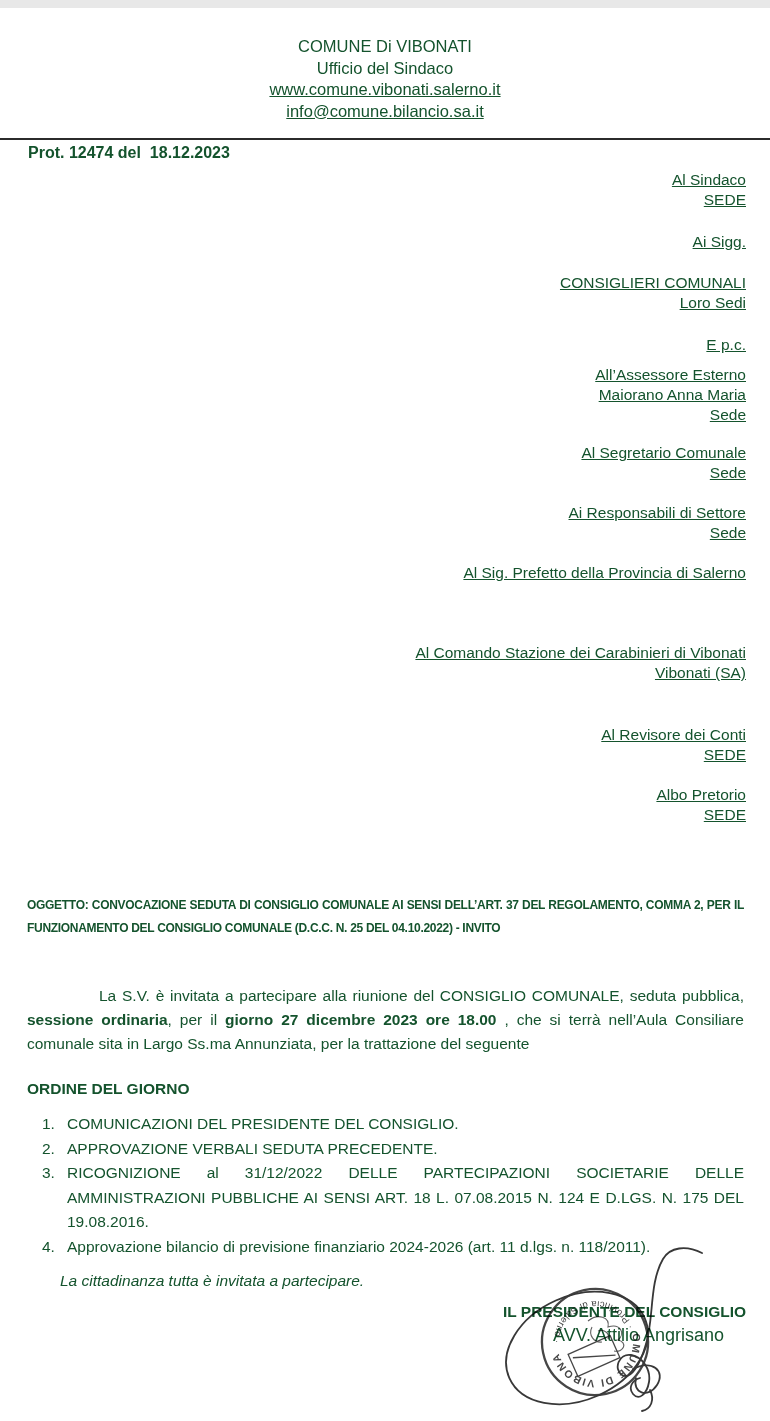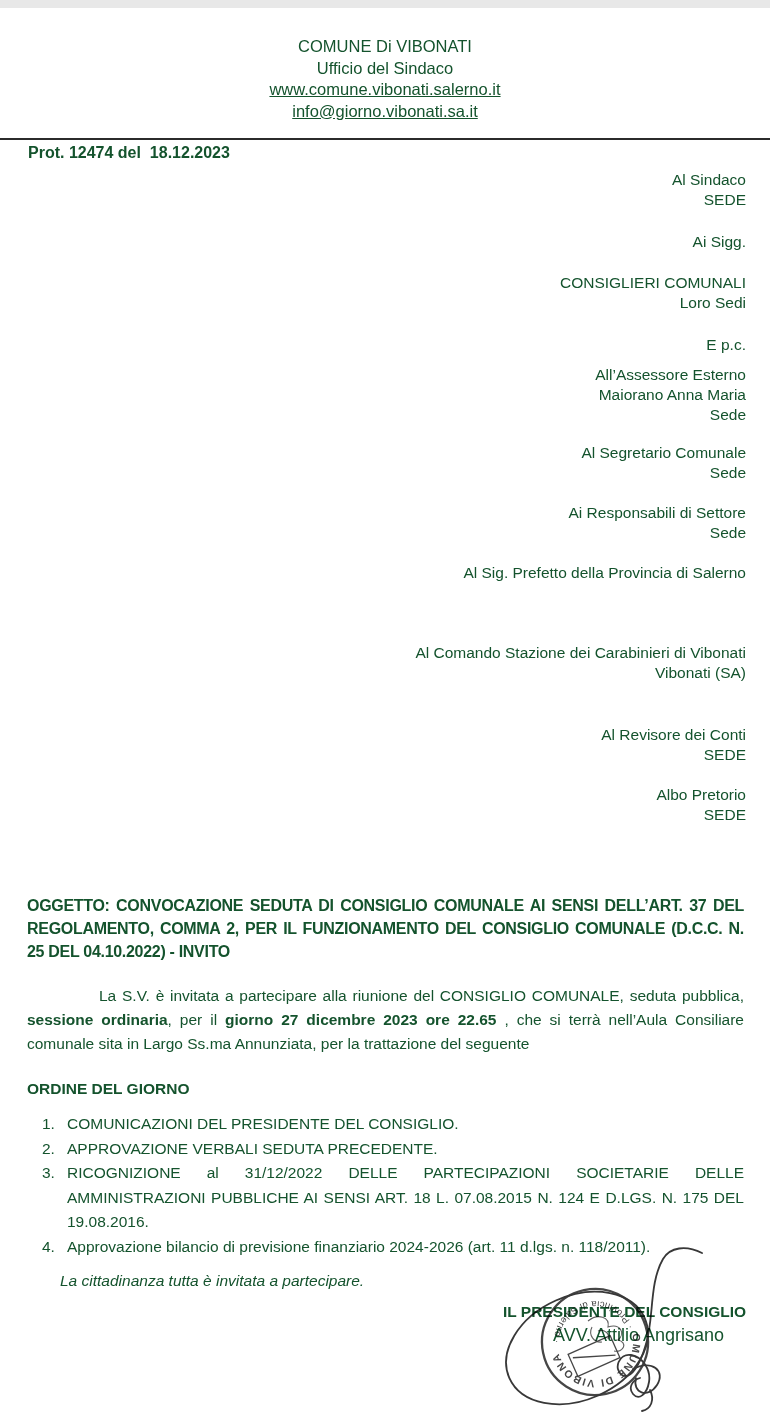--- a/index.html
+++ b/index.html
@@ -13,25 +13,25 @@
     overflow:hidden;
   }
   .abs{position:absolute;}
   
   .header{top:28px;left:0;right:0;text-align:center;font-size:16.5px;line-height:21.5px;}
   .header .u{text-decoration:underline;}
   .rule{top:130px;left:0;right:0;height:0;border-top:2px solid #2b2b2b;}
   .prot{top:136px;left:28px;font-weight:bold;font-size:16px;white-space:pre-wrap;}
   
   .recipients{top:162px;right:24px;text-align:right;font-size:15.5px;line-height:20px;}
-  .rg{margin:0;}
+  .rg{margin:0;text-decoration:underline;}
   .mt10{margin-top:10px;}.mt18{margin-top:18px;}.mt20{margin-top:20px;}
   .mt21{margin-top:21px;}.mt22{margin-top:22px;text-align:right;}.mt42{margin-top:42px;}.mt60{margin-top:60px;}
   
-  .subject{top:886px;left:27px;right:26px;font-weight:bold;font-size:16px;line-height:23px;letter-spacing:-0.3px;text-align:justify;}
+  .subject{top:886px;left:27px;right:26px;font-weight:bold;font-size:12px;line-height:23px;letter-spacing:-0.3px;text-align:justify;}
   
   .invitation{top:976px;left:27px;right:26px;font-size:15.5px;line-height:24px;text-align:justify;text-indent:72px;}
   .invitation .b{font-weight:bold;}
   
   .agenda-title{top:1072px;left:27px;right:87px;text-align:left;font-weight:bold;font-size:15.5px;}
   .agenda{top:1104px;left:27px;right:26px;font-size:15.5px;line-height:24.5px;}
   .agenda ol{margin:0;padding:0;list-style:none;}
   .agenda li{position:relative;padding-left:40px;text-align:justify;}
   .agenda .num{position:absolute;left:15px;top:0;}
   
@@ -44,21 +44,21 @@
 </style>
 </head>
 <body>
 
 <div class="page">
 
   <div class="abs header">
     <div>COMUNE Di VIBONATI</div>
     <div>Ufficio del Sindaco</div>
     <div class="u">www.comune.vibonati.salerno.it</div>
-    <div class="u">info@giorno.vibonati.sa.it</div>
+    <div class="u">info@comune.bilancio.sa.it</div>
   </div>
 
   <div class="abs rule"></div>
 
   <div class="abs prot">Prot. 12474 del  18.12.2023</div>
 
   <div class="abs recipients">
     <div class="rg">
       <div>Al Sindaco</div>
       <div>SEDE</div>
@@ -99,21 +99,21 @@
     </div>
     <div class="rg mt20">
       <div>Albo Pretorio</div>
       <div>SEDE</div>
     </div>
   </div>
 
   <div class="abs subject">OGGETTO: CONVOCAZIONE SEDUTA DI CONSIGLIO COMUNALE AI SENSI DELL’ART. 37 DEL REGOLAMENTO, COMMA 2, PER IL FUNZIONAMENTO DEL CONSIGLIO COMUNALE (D.C.C. N. 25 DEL 04.10.2022) - INVITO</div>
 
   <div class="abs invitation">
-    <span>La S.V. è invitata a partecipare alla riunione del CONSIGLIO COMUNALE, seduta pubblica, </span><span class="b">sessione ordinaria</span><span>, per il </span><span class="b">giorno 27 dicembre 2023 ore 22.65</span><span> , che si terrà nell’Aula Consiliare comunale sita in Largo Ss.ma Annunziata, per la trattazione del seguente</span>
+    <span>La S.V. è invitata a partecipare alla riunione del CONSIGLIO COMUNALE, seduta pubblica, </span><span class="b">sessione ordinaria</span><span>, per il </span><span class="b">giorno 27 dicembre 2023 ore 18.00</span><span> , che si terrà nell’Aula Consiliare comunale sita in Largo Ss.ma Annunziata, per la trattazione del seguente</span>
   </div>
 
   <div class="abs agenda-title">ORDINE DEL GIORNO</div>
   <div class="abs agenda">
     <ol>
       <li>
         <span class="num">1.</span>
         <span>COMUNICAZIONI DEL PRESIDENTE DEL CONSIGLIO.</span>
       </li>
       <li>

